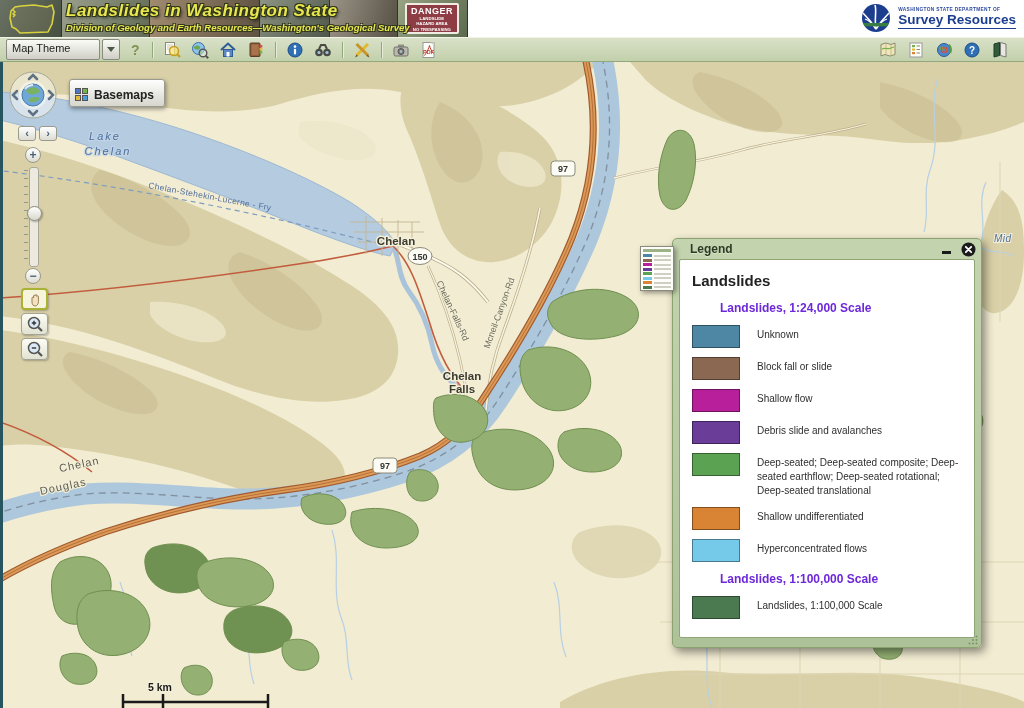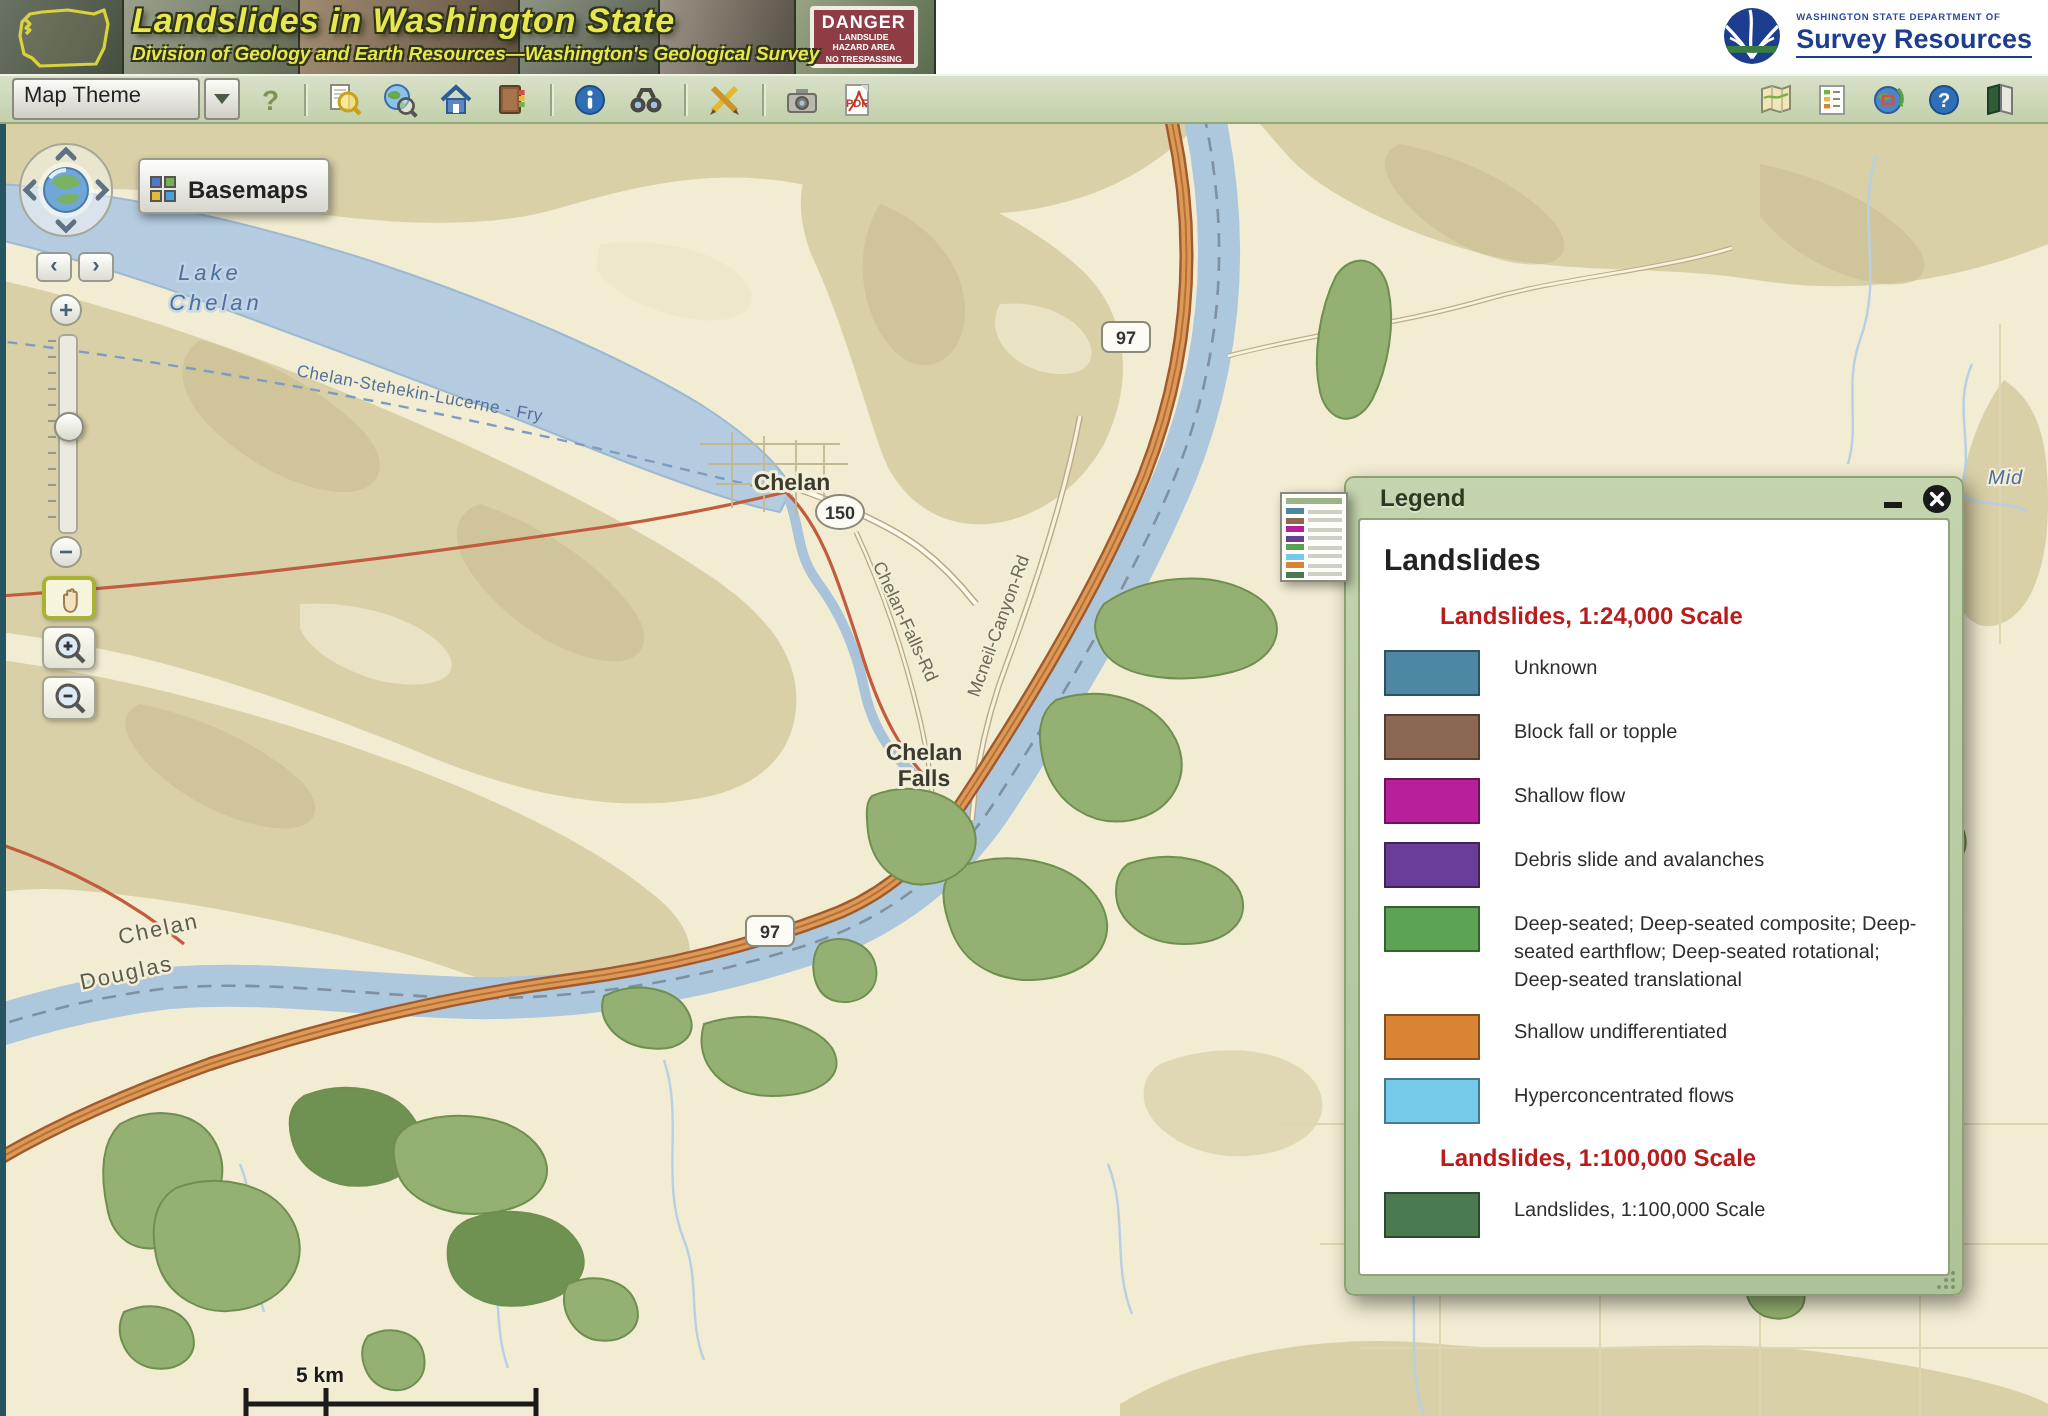--- a/index.html
+++ b/index.html
@@ -88,21 +88,21 @@
   .legend{position:absolute;left:672px;top:238px;width:310px;height:410px;box-sizing:border-box;z-index:30;
     background:linear-gradient(#c3d4ae,#aec29a);border:1px solid #8ba172;border-radius:5px;
     box-shadow:3px 4px 10px rgba(0,0,0,.45);}
   .lg-titlebar{height:20px;display:flex;align-items:center;padding:0 5px 0 17px;
     font-size:12px;font-weight:bold;color:#2c3a22;text-shadow:0 1px 0 rgba(255,255,255,.4);}
   .lg-titlebar .spacer{flex:1;}
   .lg-min{width:9px;height:3px;background:#1a1a1a;margin-right:10px;margin-top:6px;cursor:pointer;}
   .lg-body{position:absolute;left:6px;right:6px;top:20px;bottom:9px;background:#fff;border:1px solid #8fa578;
     border-radius:2px;padding:8px 12px;box-sizing:border-box;overflow:hidden;}
   .lg-h1{font-size:15px;font-weight:bold;color:#222;margin:4px 0 12px;}
-  .lg-h2{font-size:12px;font-weight:bold;color:#b91c1c;margin:10px 0 10px;padding-left:28px;}
+  .lg-h2{font-size:12px;font-weight:bold;color:#6d28d9;margin:10px 0 10px;padding-left:28px;}
   .lg-row{display:flex;align-items:flex-start;margin-bottom:9px;}
   .swatch{width:46px;height:21px;border:1px solid rgba(0,0,0,.4);flex:none;}
   .lg-label{margin-left:17px;font-size:10px;color:#2e2e2e;width:210px;line-height:1.4;padding-top:3px;}
   .grip{position:absolute;right:2px;bottom:1px;width:12px;height:12px;cursor:nwse-resize;}
 </style>
 </head>
 <body>
 
 <div class="banner">
   <div class="photos">
@@ -523,21 +523,21 @@
   </div>
   <div class="lg-body">
     <div class="lg-h1">Landslides</div>
     <div class="lg-h2">Landslides, 1:24,000 Scale</div>
     <div class="lg-row">
       <span class="swatch" style="background-color: rgb(78, 135, 163);"></span>
       <span class="lg-label">Unknown</span>
     </div>
     <div class="lg-row">
       <span class="swatch" style="background-color: rgb(138, 104, 82);"></span>
-      <span class="lg-label">Block fall or topple</span>
+      <span class="lg-label">Block fall or slide</span>
     </div>
     <div class="lg-row">
       <span class="swatch" style="background-color: rgb(184, 31, 155);"></span>
       <span class="lg-label">Shallow flow</span>
     </div>
     <div class="lg-row">
       <span class="swatch" style="background-color: rgb(106, 61, 153);"></span>
       <span class="lg-label">Debris slide and avalanches</span>
     </div>
     <div class="lg-row">

